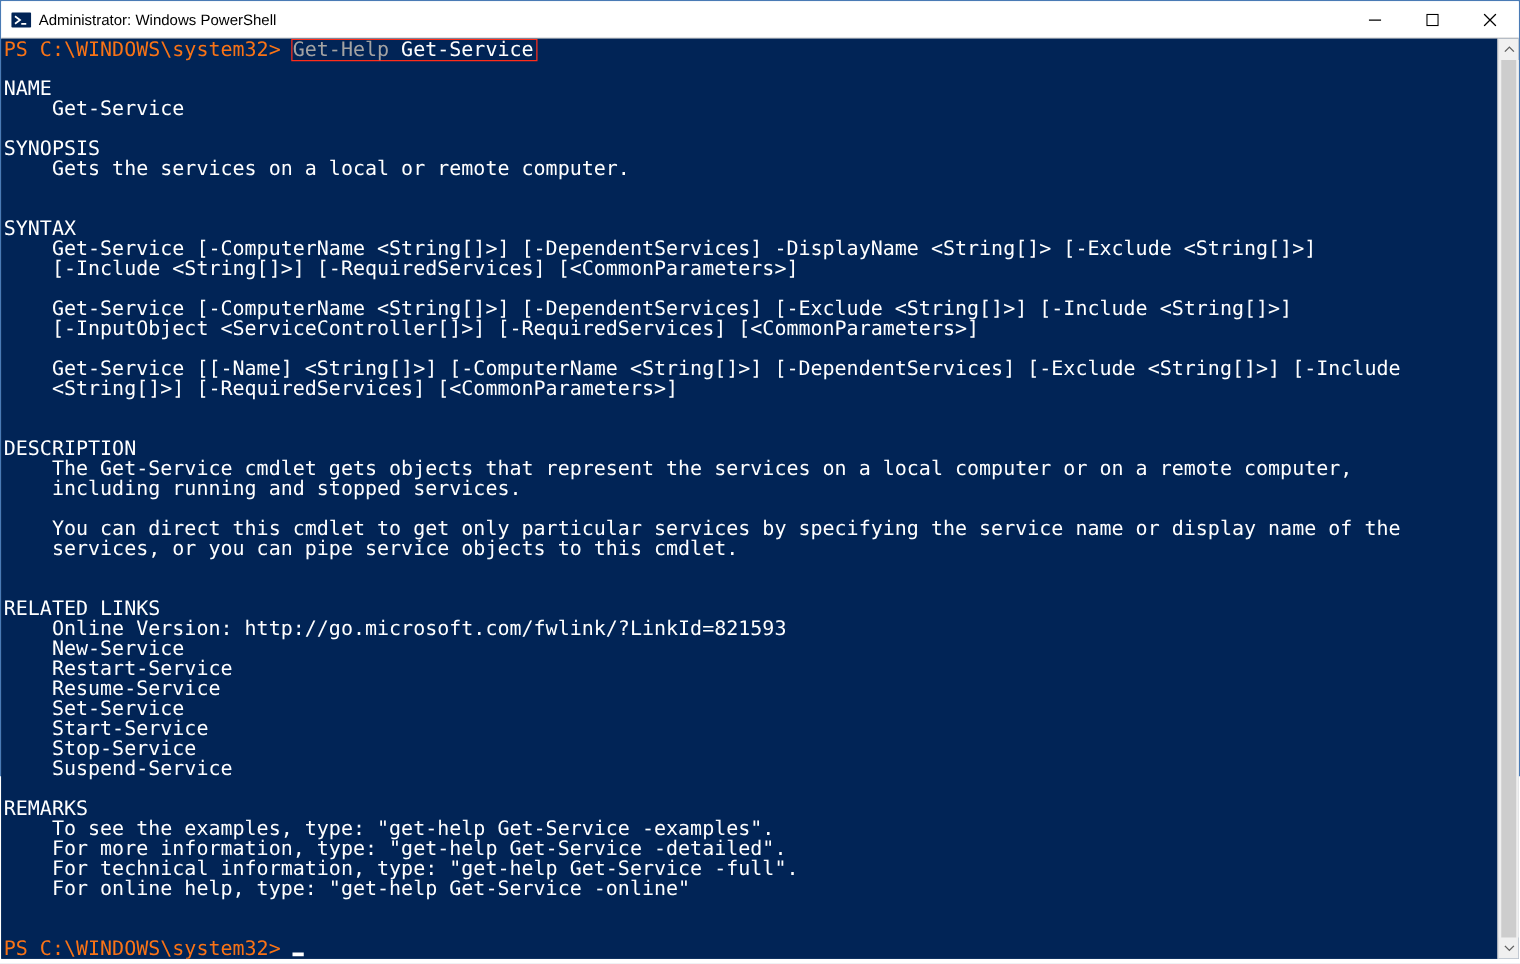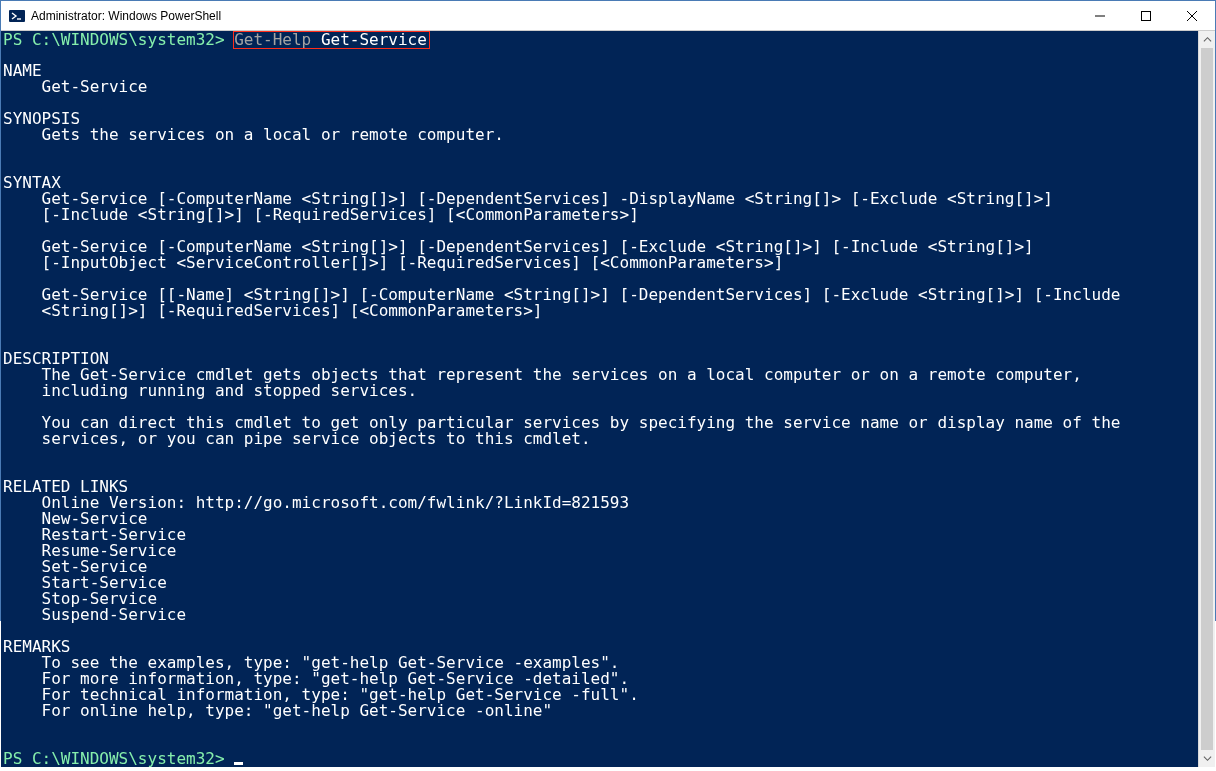--- a/index.html
+++ b/index.html
@@ -7,21 +7,21 @@
   .window { width: 1216px; height: 621px; border: 1px solid #4a7bb5; display: flex; flex-direction: column; }
   .titlebar { height: 30px; background: #ffffff; display: flex; align-items: center; border-bottom: 1px solid #ccc; }
   .titlebar-icon { width: 16px; height: 16px; margin: 0 6px 0 8px; display: flex; align-items: center; justify-content: center; }
   .titlebar-title { font-size: 12px; color: #000; flex: 0 0 auto; }
   .titlebar-spacer { flex: 1; }
   .titlebar-btn { width: 46px; height: 30px; display: flex; align-items: center; justify-content: center; color: #000; }
   .titlebar-btn svg, .titlebar-btn .glyph { width: 10px; height: 10px; }
   .client { flex:1; display:flex; background:#012456; }
   .terminal { flex:1; background:#012456; color:#ffffff; font-family: Consolas, "Lucida Console", monospace; font-size: 16px; line-height: 16px; white-space: pre; padding: 0 0 0 2px; overflow: hidden; letter-spacing: 0px; }
   .terminal .line { height:16px; }
-  .prompt { color:#86efac; }
+  .prompt { color:#f97316; }
   .hl-box { display:inline-block; border:1px solid #ff2d1a; padding:0 2px 0 0; margin-left:-1px; }
   .hl-cmd { color:#a3a3a3; }
   .hl-arg { color:#ffffff; }
   .cursor { display:inline-block; width:9px; height:3px; background:#fff; vertical-align: -1px; }
   .scrollbar { width:17px; background:#f0f0f0; display:flex; flex-direction:column; border-left:1px solid #dadada; }
   .sb-btn { height:17px; display:flex; align-items:center; justify-content:center; }
   .sb-track { flex:1; background:#f0f0f0; position:relative; }
   .sb-thumb { position:absolute; left:2px; right:2px; top:0; height:100%; background:#cdcdcd; }
 </style>
 </head>

